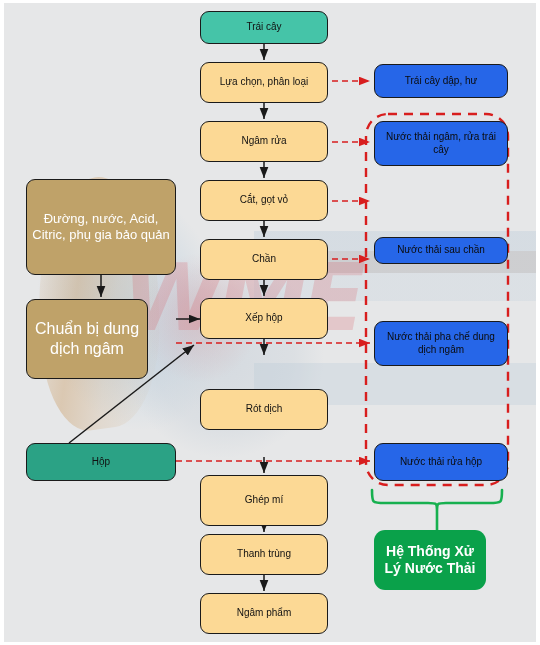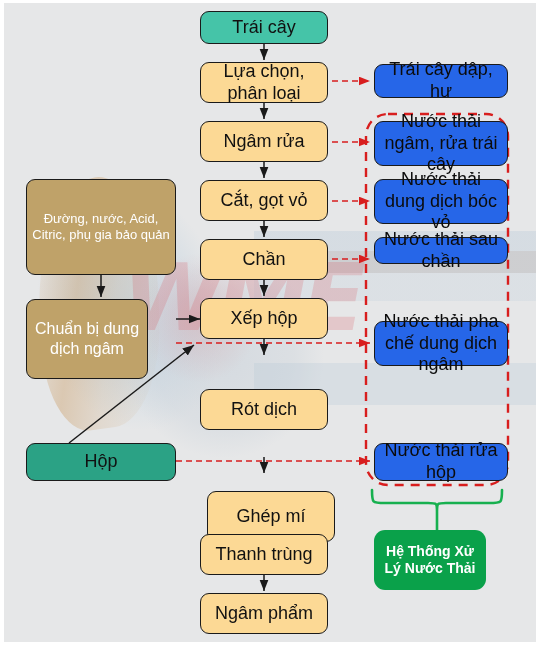--- a/index.html
+++ b/index.html
@@ -112,21 +112,21 @@
   
   .node {
     position: absolute;
     box-sizing: border-box;
     display: flex;
     align-items: center;
     justify-content: center;
     text-align: center;
     border: 1.4px solid #1a1a1a;
     border-radius: 9px;
-    font-size: 18px;
+    font-size: 10px;
     line-height: 1.22;
     padding: 2px 5px;
     z-index: 5;
   }
   .n-orange { background: #fcd995; color: #111111; }
   .n-blue   { background: #2666e8; color: #0b0b0b; }
   .n-teal   { background: #45c4a8; color: #111111; }
   .n-teal2  { background: #2ba285; color: #111111; }
   .n-tan    { background: #bfa269; color: #ffffff; }
   .n-green  {
@@ -223,21 +223,21 @@
 
     <div class="node n-orange" style="left:196px; top:295px; width:128px; height:41px;">
       <span>Xếp hộp</span>
     </div>
 
     <div class="node n-orange" style="left:196px; top:354px; width:128px; height:41px;margin-top:32px;">
       <span>Rót dịch</span>
     </div>
 
 
-    <div class="node n-orange" style="left:203px; top:472px; width:128px; height:51px;margin-top:16px;">
+    <div class="node n-orange" style="left:196px; top:472px; width:128px; height:51px;">
       <span>Ghép mí</span>
     </div>
 
     <div class="node n-orange" style="left:196px; top:531px; width:128px; height:41px;">
       <span>Thanh trùng</span>
     </div>
 
     <div class="node n-orange" style="left:196px; top:590px; width:128px; height:41px;">
       <span>Ngâm phẩm</span>
     </div>
@@ -263,23 +263,20 @@
     </svg>
 
     <div class="node n-blue" style="left:370px; top:61px;  width:134px; height:34px;">
       <span>Trái cây dập, hư</span>
     </div>
 
     <div class="node n-blue" style="left:370px; top:118px; width:134px; height:45px;">
       <span>Nước thải ngâm, rửa trái cây</span>
     </div>
 
-    <div class="node n-blue" style="left:370px; top:176px; width:134px; height:45px;">
-      <span>Nước thải dung dịch bóc vỏ</span>
-    </div>
 
     <div class="node n-blue" style="left:370px; top:234px; width:134px; height:27px;">
       <span>Nước thải sau chần</span>
     </div>
 
     <div class="node n-blue" style="left:370px; top:318px; width:134px; height:45px;">
       <span>Nước thải pha chế dung dịch ngâm</span>
     </div>
 
     <div class="node n-blue" style="left:370px; top:440px; width:134px; height:38px;">

